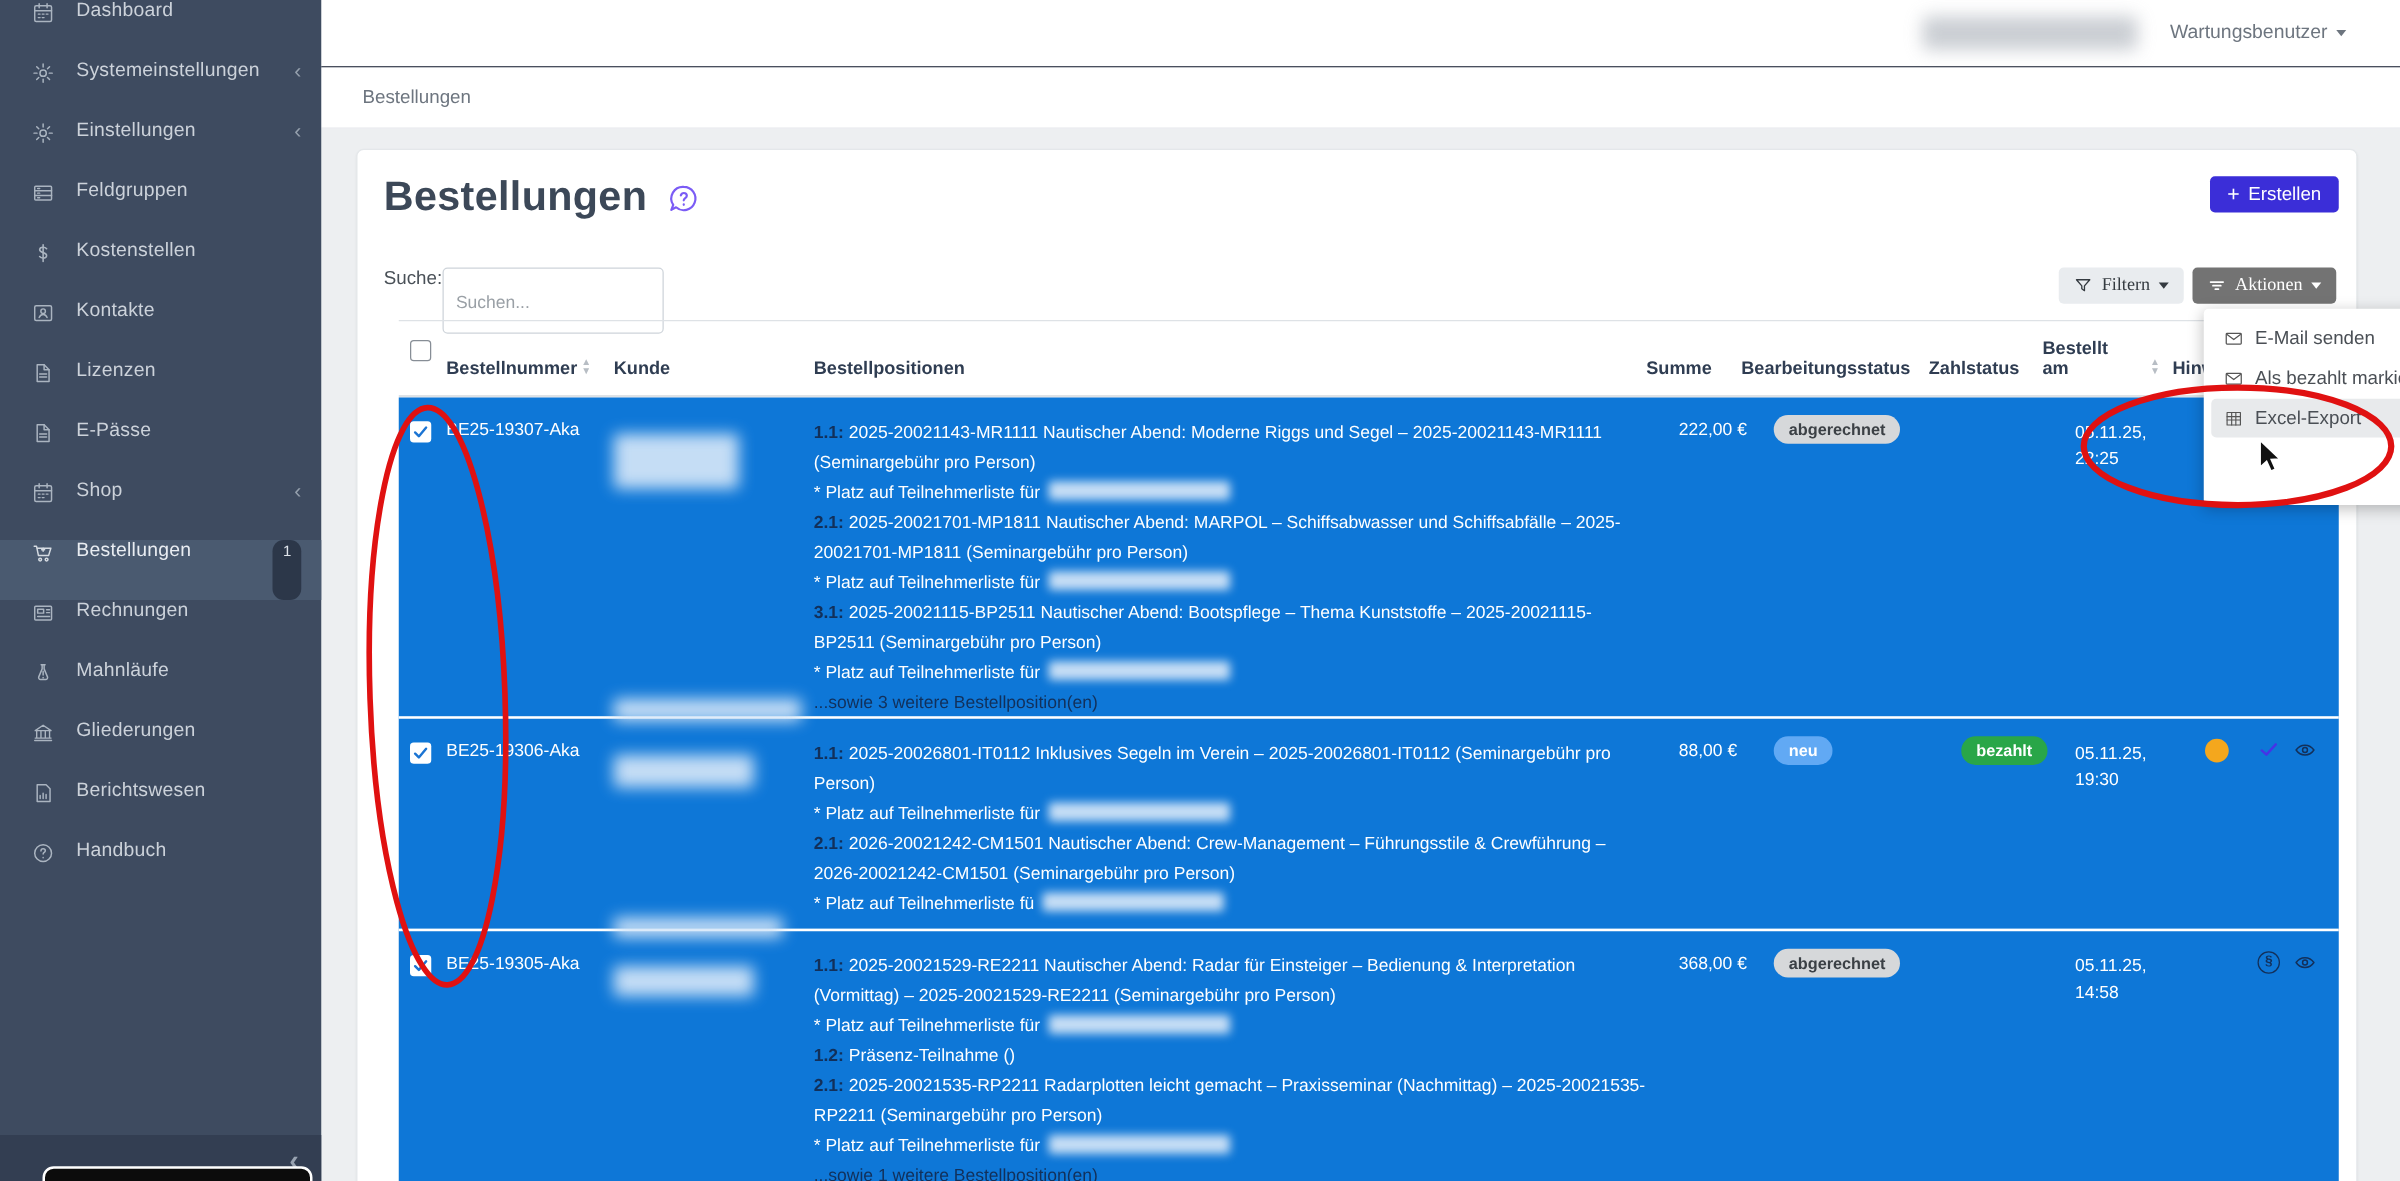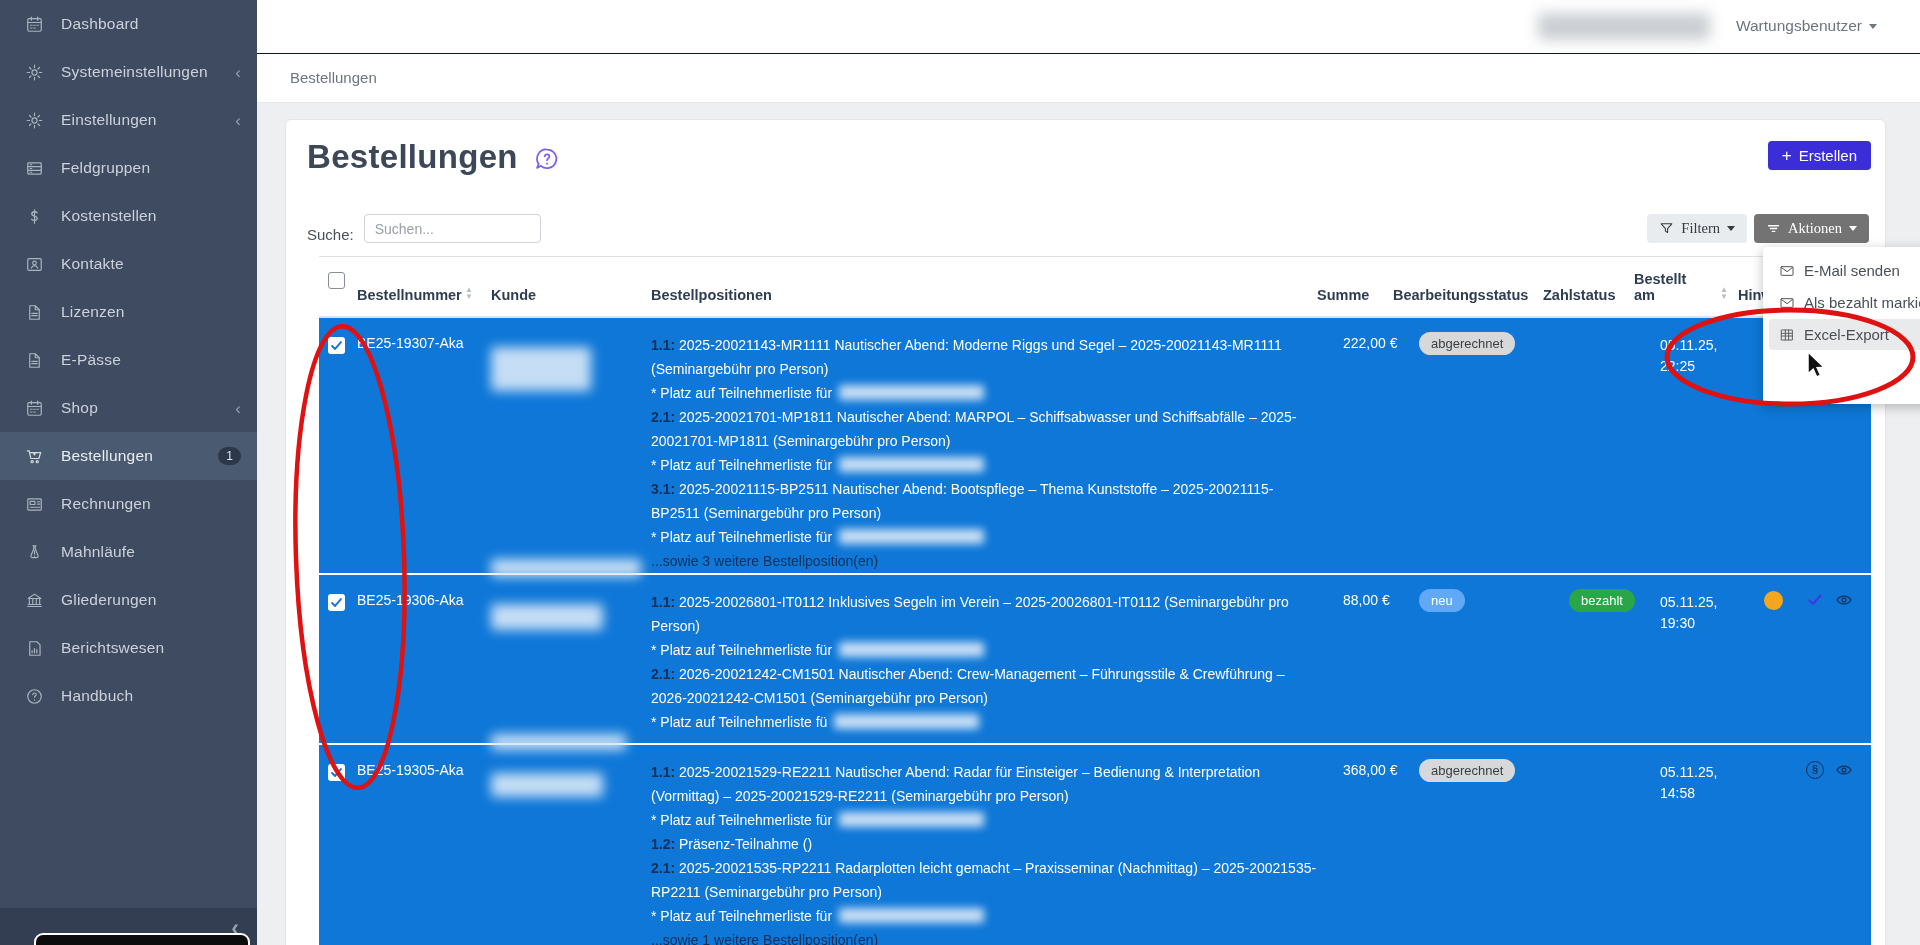--- a/index.html
+++ b/index.html
@@ -1,21 +1,21 @@
 <!DOCTYPE html>
 <html><head>
 <meta charset="utf-8">
 <style>
   html,body{margin:0;padding:0}
   body{width:1920px;height:945px;overflow:hidden;position:relative;
        font-family:"Liberation Sans",sans-serif;background:#edeff1}
 
   
   .sidebar{position:absolute;left:0;top:0;width:257px;height:945px;background:#3e4b60;z-index:5}
-  .side-item{display:flex;align-items:center;height:48px;padding:0 16px 0 24px;color:#ccd2da;cursor:pointer}
+  .side-item{display:flex;height:48px;padding:0 16px 0 24px;color:#ccd2da;cursor:pointer}
   .side-item.active{background:#4a5a70;color:#e9edf2}
   .side-icon{width:20px;height:20px;color:#aab4c0;flex:0 0 auto;display:flex;align-items:center;justify-content:center}
   .side-item.active .side-icon{color:#d5dbe2}
   .side-lbl{margin-left:17px;font-size:15.5px;letter-spacing:.2px;white-space:nowrap}
   .side-badge{margin-left:auto;background:#2c3749;color:#dfe4ea;font-size:12px;border-radius:9px;padding:2px 8px;line-height:14px}
   .side-chevron{margin-left:auto;color:#95a0ad;font-size:17px;line-height:17px}
   .side-footer{position:absolute;bottom:0;left:0;right:0;height:37px;background:#333e52}
   .side-footer .chev{position:absolute;right:18px;bottom:3px;color:#98a2b0;font-size:23px;font-weight:bold}
   .bottom-black-box{position:absolute;left:34px;top:933px;width:212px;height:26px;background:#0c0c0c;
                     border:2px solid #fff;border-radius:9px;z-index:6}
@@ -34,23 +34,23 @@
   
   .card{position:absolute;left:28px;top:16px;width:1599px;height:840px;background:#fff;
         border:1px solid #e4e7ea;border-radius:6px;box-shadow:0 1px 2px rgba(0,0,0,.05)}
   .title-row{position:absolute;left:21px;top:18px;display:flex;align-items:center;gap:15px}
   .page-title{font-size:33px;font-weight:bold;color:#3c4858;letter-spacing:.3px}
   .help-icon{width:28px;height:28px;color:#7b5cf5;margin-top:6px}
   .create-btn{position:absolute;right:14px;top:21px;height:29px;background:#3b2ed8;color:#fff;border:none;
               border-radius:4px;font-size:15px;padding:0 14px;display:flex;align-items:center;gap:7px;
               font-family:inherit;cursor:pointer}
   .plus{font-size:17px;line-height:17px}
-  .search-row{position:absolute;left:21px;top:94px;display:flex;align-items:flex-end;gap:10px}
+  .search-row{position:absolute;left:21px;top:94px;display:flex;align-items:flex-start;}
   .search-lbl{font-size:15px;color:#495057}
-  .search-input{width:155px;height:27px;border:1px solid #ced4da;border-radius:4px;padding:0 10px;
+  .search-input{width:155px;height:27px;border:1px solid #ced4da;border-radius:4px;padding:12px 10px;
                 font-size:14px;font-family:inherit;color:#495057;outline:none}
   .search-input::placeholder{color:#9aa0a6}
   .filter-actions{position:absolute;right:16px;top:94px;display:flex;gap:7px}
   .btn{height:29px;border:none;border-radius:4px;font-size:14.5px;font-family:Liberation Serif, serif;display:flex;
        align-items:center;gap:7px;padding:0 12px;cursor:pointer}
   .filter-btn{background:#e9ecef;color:#343a40}
   .filter-btn .caret-down{border-top-color:#343a40}
   .actions-btn{background:#737373;color:#fff}
   .actions-btn .caret-down{border-top-color:#fff}
   .btn-ic{width:15px;height:15px;display:flex}
@@ -77,21 +77,21 @@
   .nr-cell{font-size:14px;padding-top:4px}
   .kd-cell{position:relative}
   .kd-blur{position:absolute;left:0;background:#cfe3f7;filter:blur(6px);border-radius:3px;opacity:.95}
   .pos-cell{font-size:14px;line-height:24px;padding-top:2px}
   .pnum{font-weight:bold;color:#12305a}
   .pmore{color:#12305a}
   .note-blur{display:inline-block;width:145px;height:15px;background:#c7def5;filter:blur(4px);
              border-radius:2px;vertical-align:-2px;margin-left:7px}
   .sum-cell,.dat-cell{font-size:14px;padding-top:4px}
   .dat-cell{line-height:21px}
-  .badge{display:inline-block;border-radius:13px;padding:4px 12px;font-size:13px;font-weight:normal;margin-top:1px}
+  .badge{display:inline-block;border-radius:13px;padding:4px 12px;font-size:13px;font-weight:bold;margin-top:1px}
   .badge.gray{background:#d6d8da;color:#3b4045}
   .badge.blue{background:#61a9f4;color:#fff}
   .badge.green{background:#29a648;color:#fff}
   .hin-cell{display:flex;align-items:flex-start;padding-right:12px;box-sizing:border-box}
   .dot{width:19px;height:19px;border-radius:50%;background:#f4a71d;margin-top:3px}
   .row-icons{margin-left:auto;display:flex;gap:11px;margin-top:3px;margin-right:6px}
   .ric{width:18px;height:18px;display:flex;align-items:center;justify-content:center;cursor:pointer}
   .ric.check{color:#4633e6}
   .ric.eye,.ric.par{color:#13305a}
   .par-circle{width:16px;height:16px;border:1.4px solid #13305a;border-radius:50%;color:#13305a;

